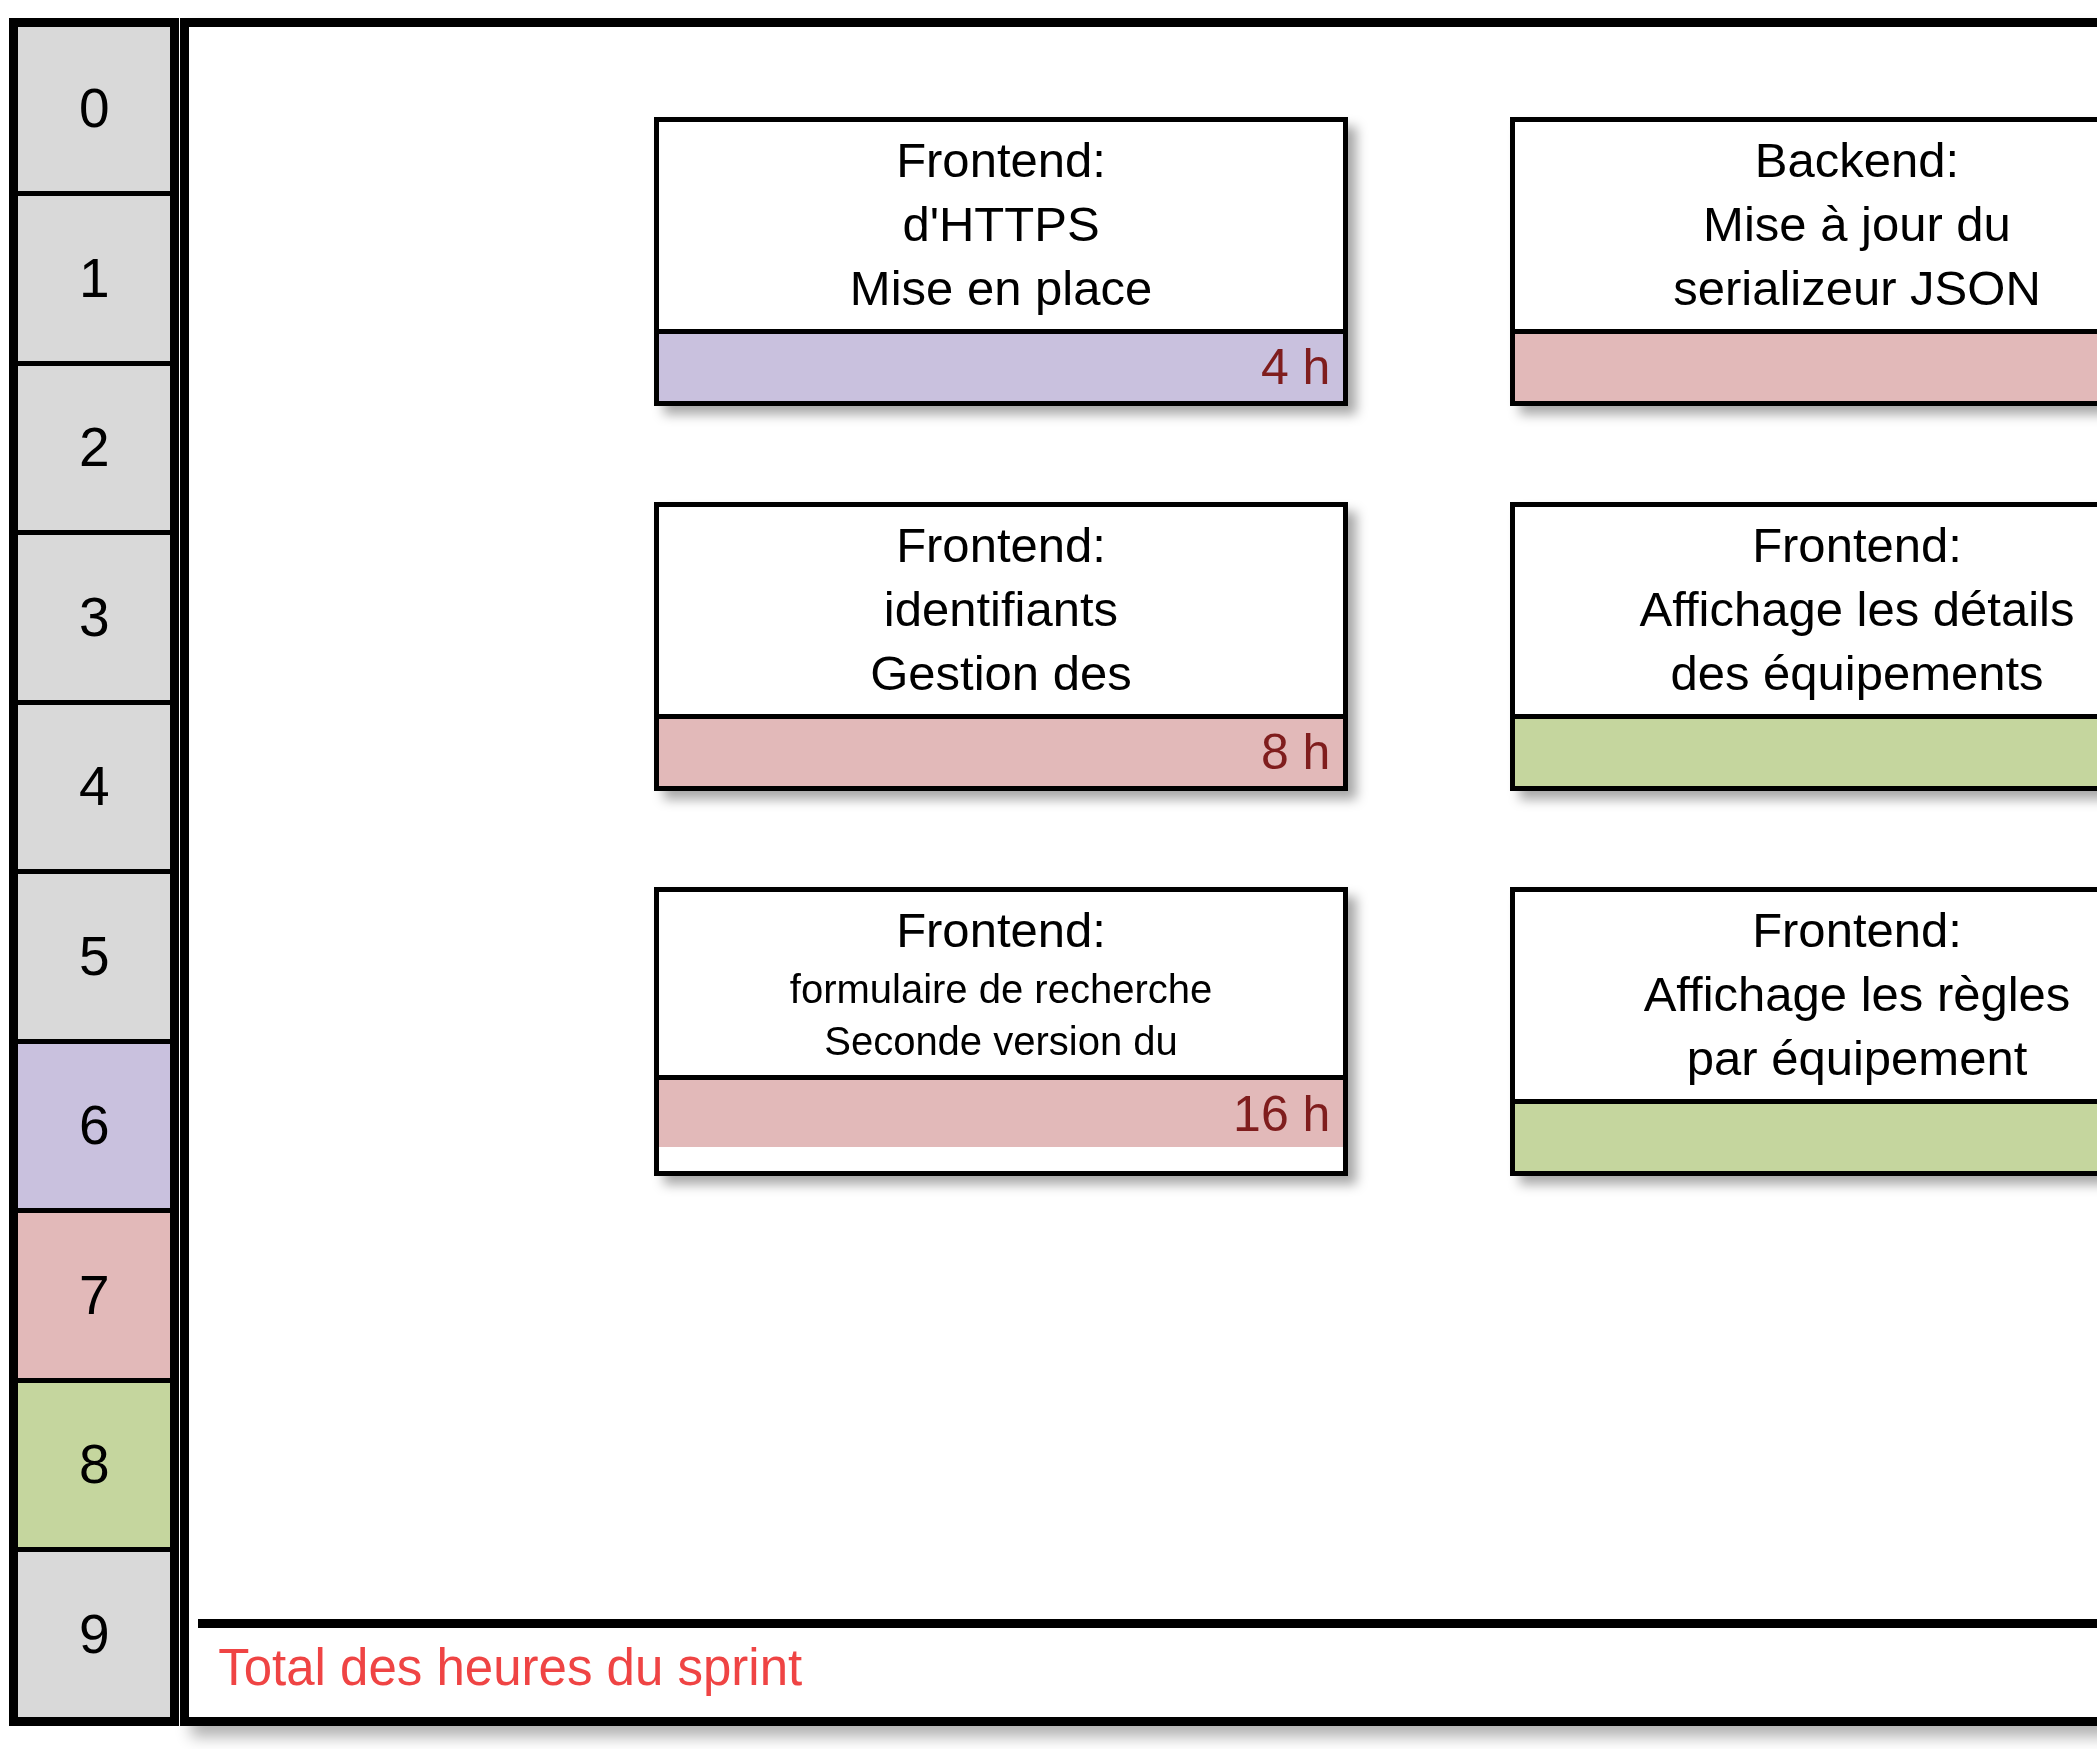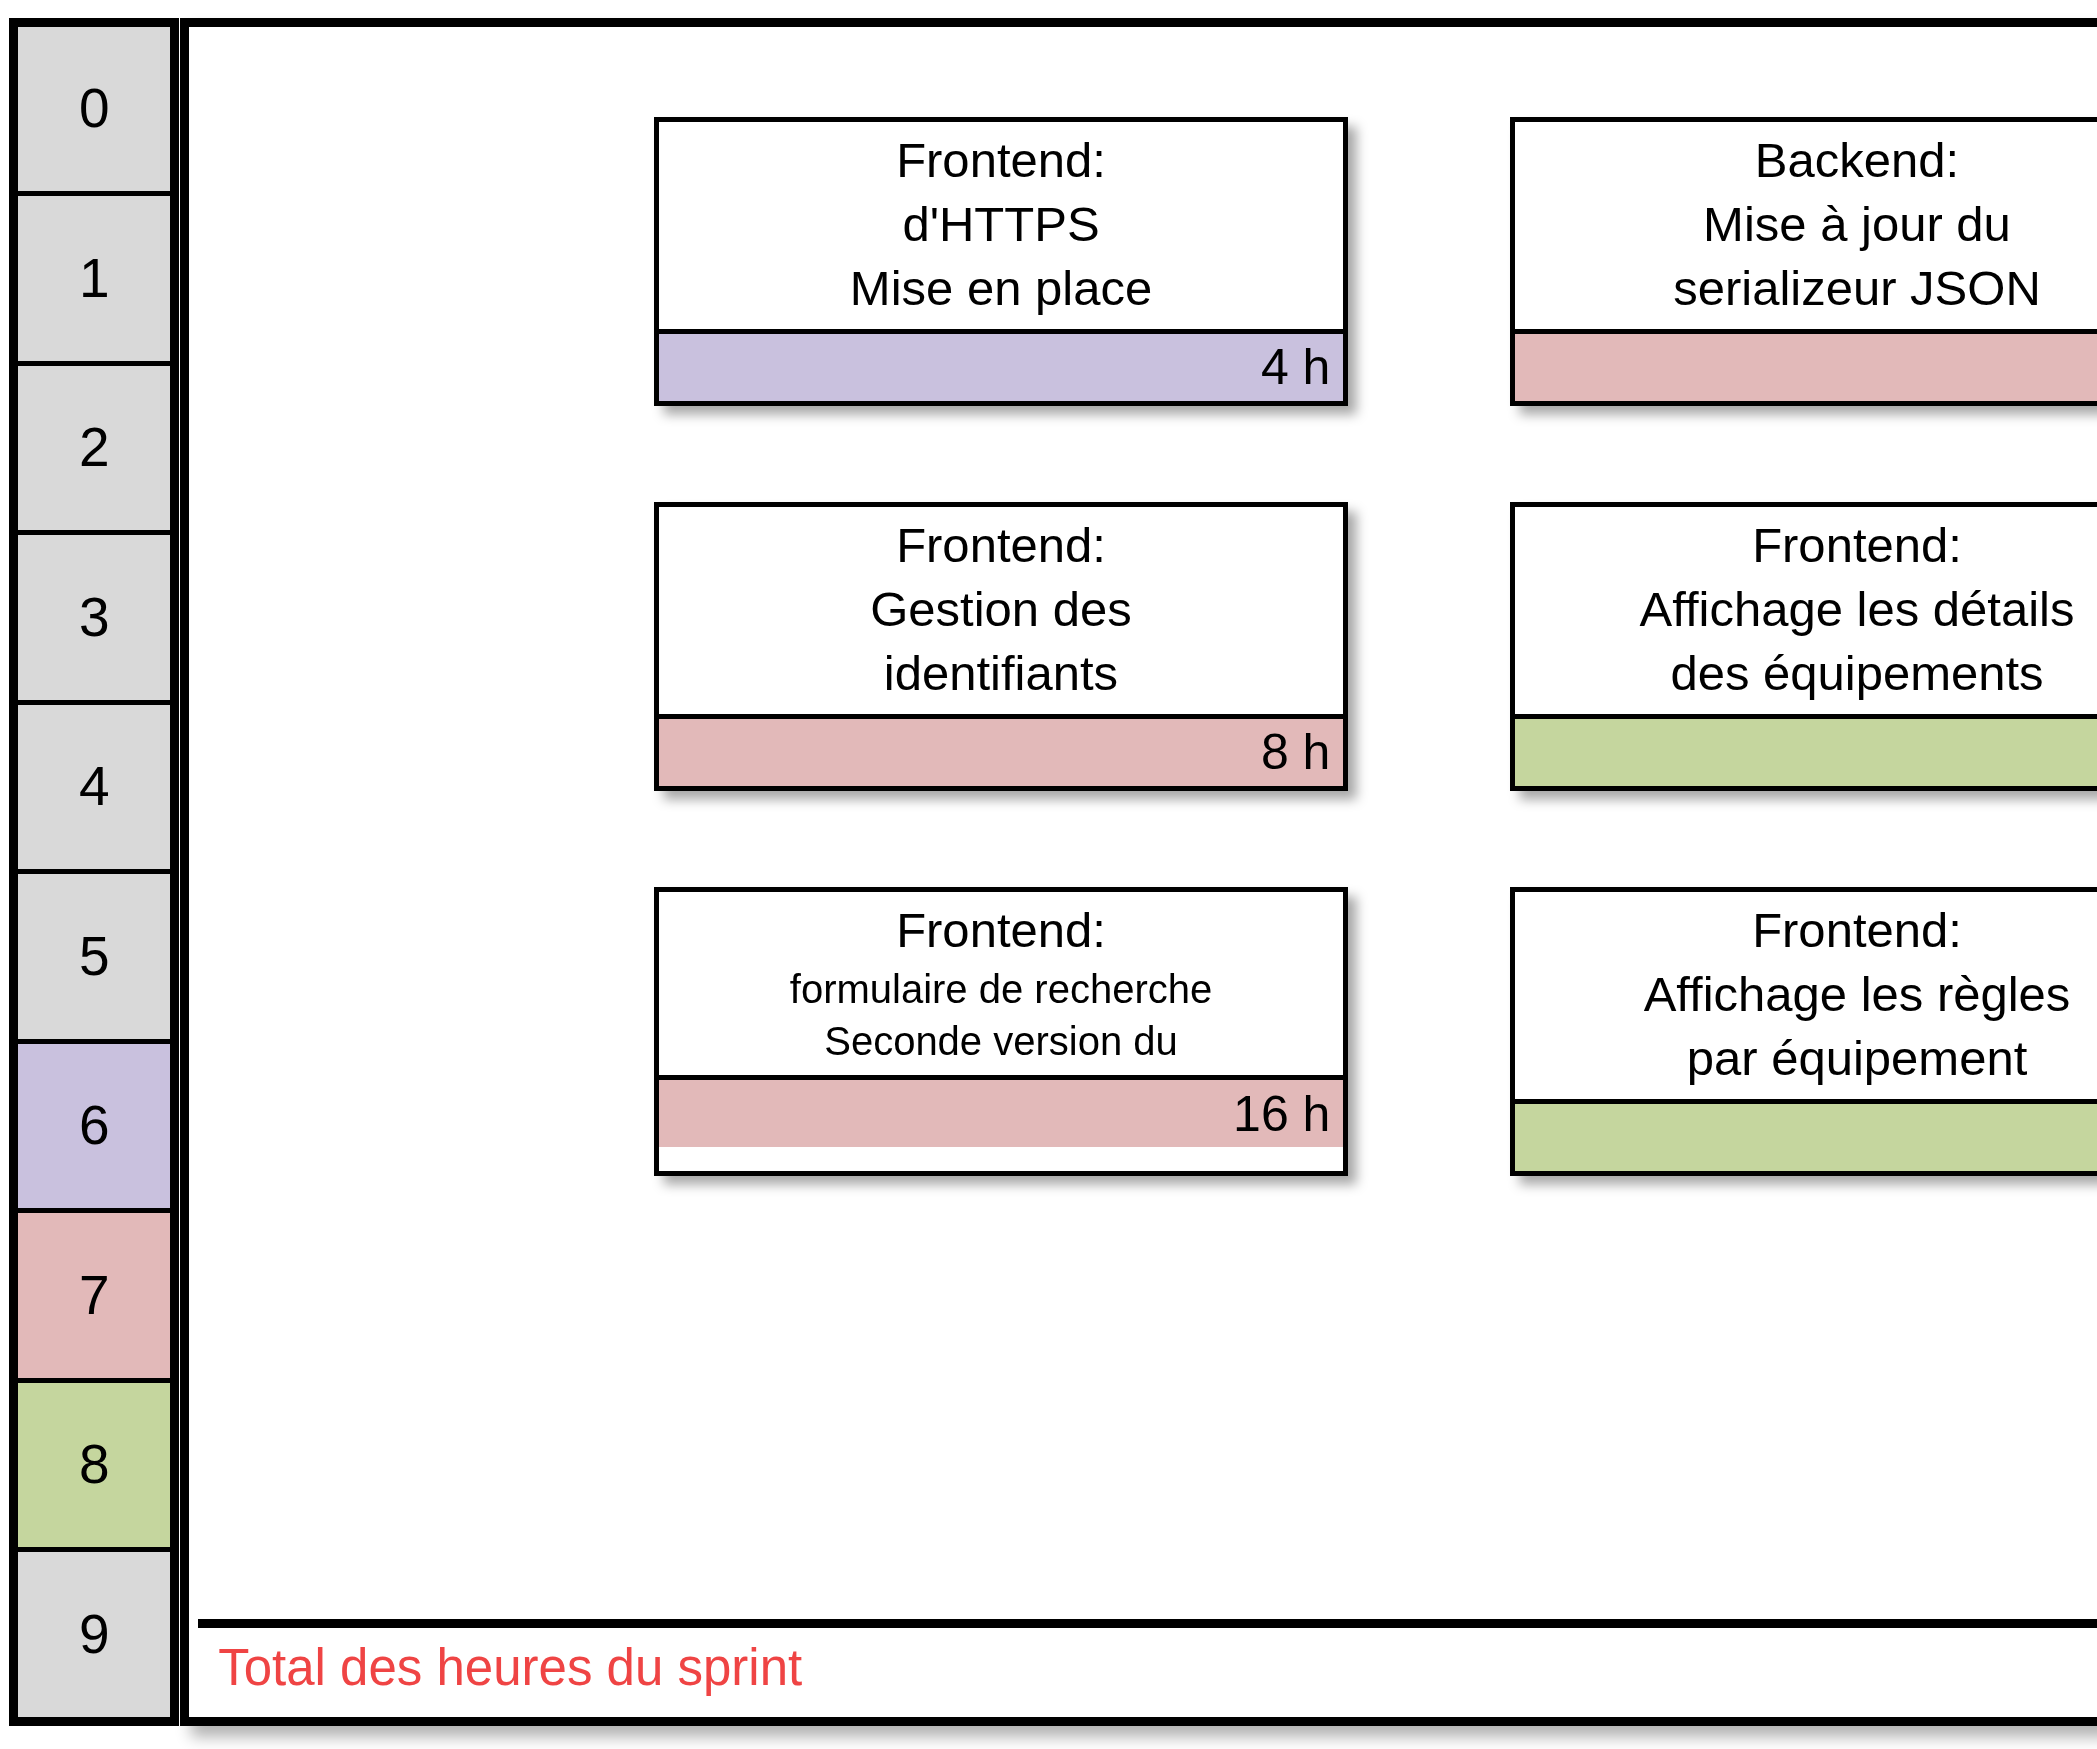--- a/index.html
+++ b/index.html
@@ -118,21 +118,21 @@
     height: 72px;
     display: flex;
     align-items: center;
     justify-content: flex-end;
     padding-right: 12.6px;
     box-sizing: border-box;
   }
   .card-hours {
     font-size: 50px;
     line-height: 1;
-    color: #000000;
+    color: #7f1d1d;
   }
 
   
   #total-bar {
     position: absolute;
     left: 9.2px;
     right: 9.2px;
     bottom: 9.2px;
     height: 88px;
     box-sizing: border-box;
@@ -213,22 +213,22 @@
               <span class="card-line card-desc">Mise à jour du</span>
               <span class="card-line card-desc">serializeur JSON</span>
             </div>
             <div class="card-footer" style="background: rgb(226, 185, 185);"></div>
           </div>
         </div>
         <div class="card-row">
           <div class="card">
             <div class="card-body">
               <span class="card-line card-title">Frontend:</span>
+              <span class="card-line card-desc">identifiants</span>
               <span class="card-line card-desc">Gestion des</span>
-              <span class="card-line card-desc">identifiants</span>
             </div>
             <div class="card-footer" style="background: rgb(226, 185, 185);">
               <span class="card-hours">8 h</span>
             </div>
           </div>
           <div class="card">
             <div class="card-body">
               <span class="card-line card-title">Frontend:</span>
               <span class="card-line card-desc">Affichage les détails</span>
               <span class="card-line card-desc">des équipements</span>

